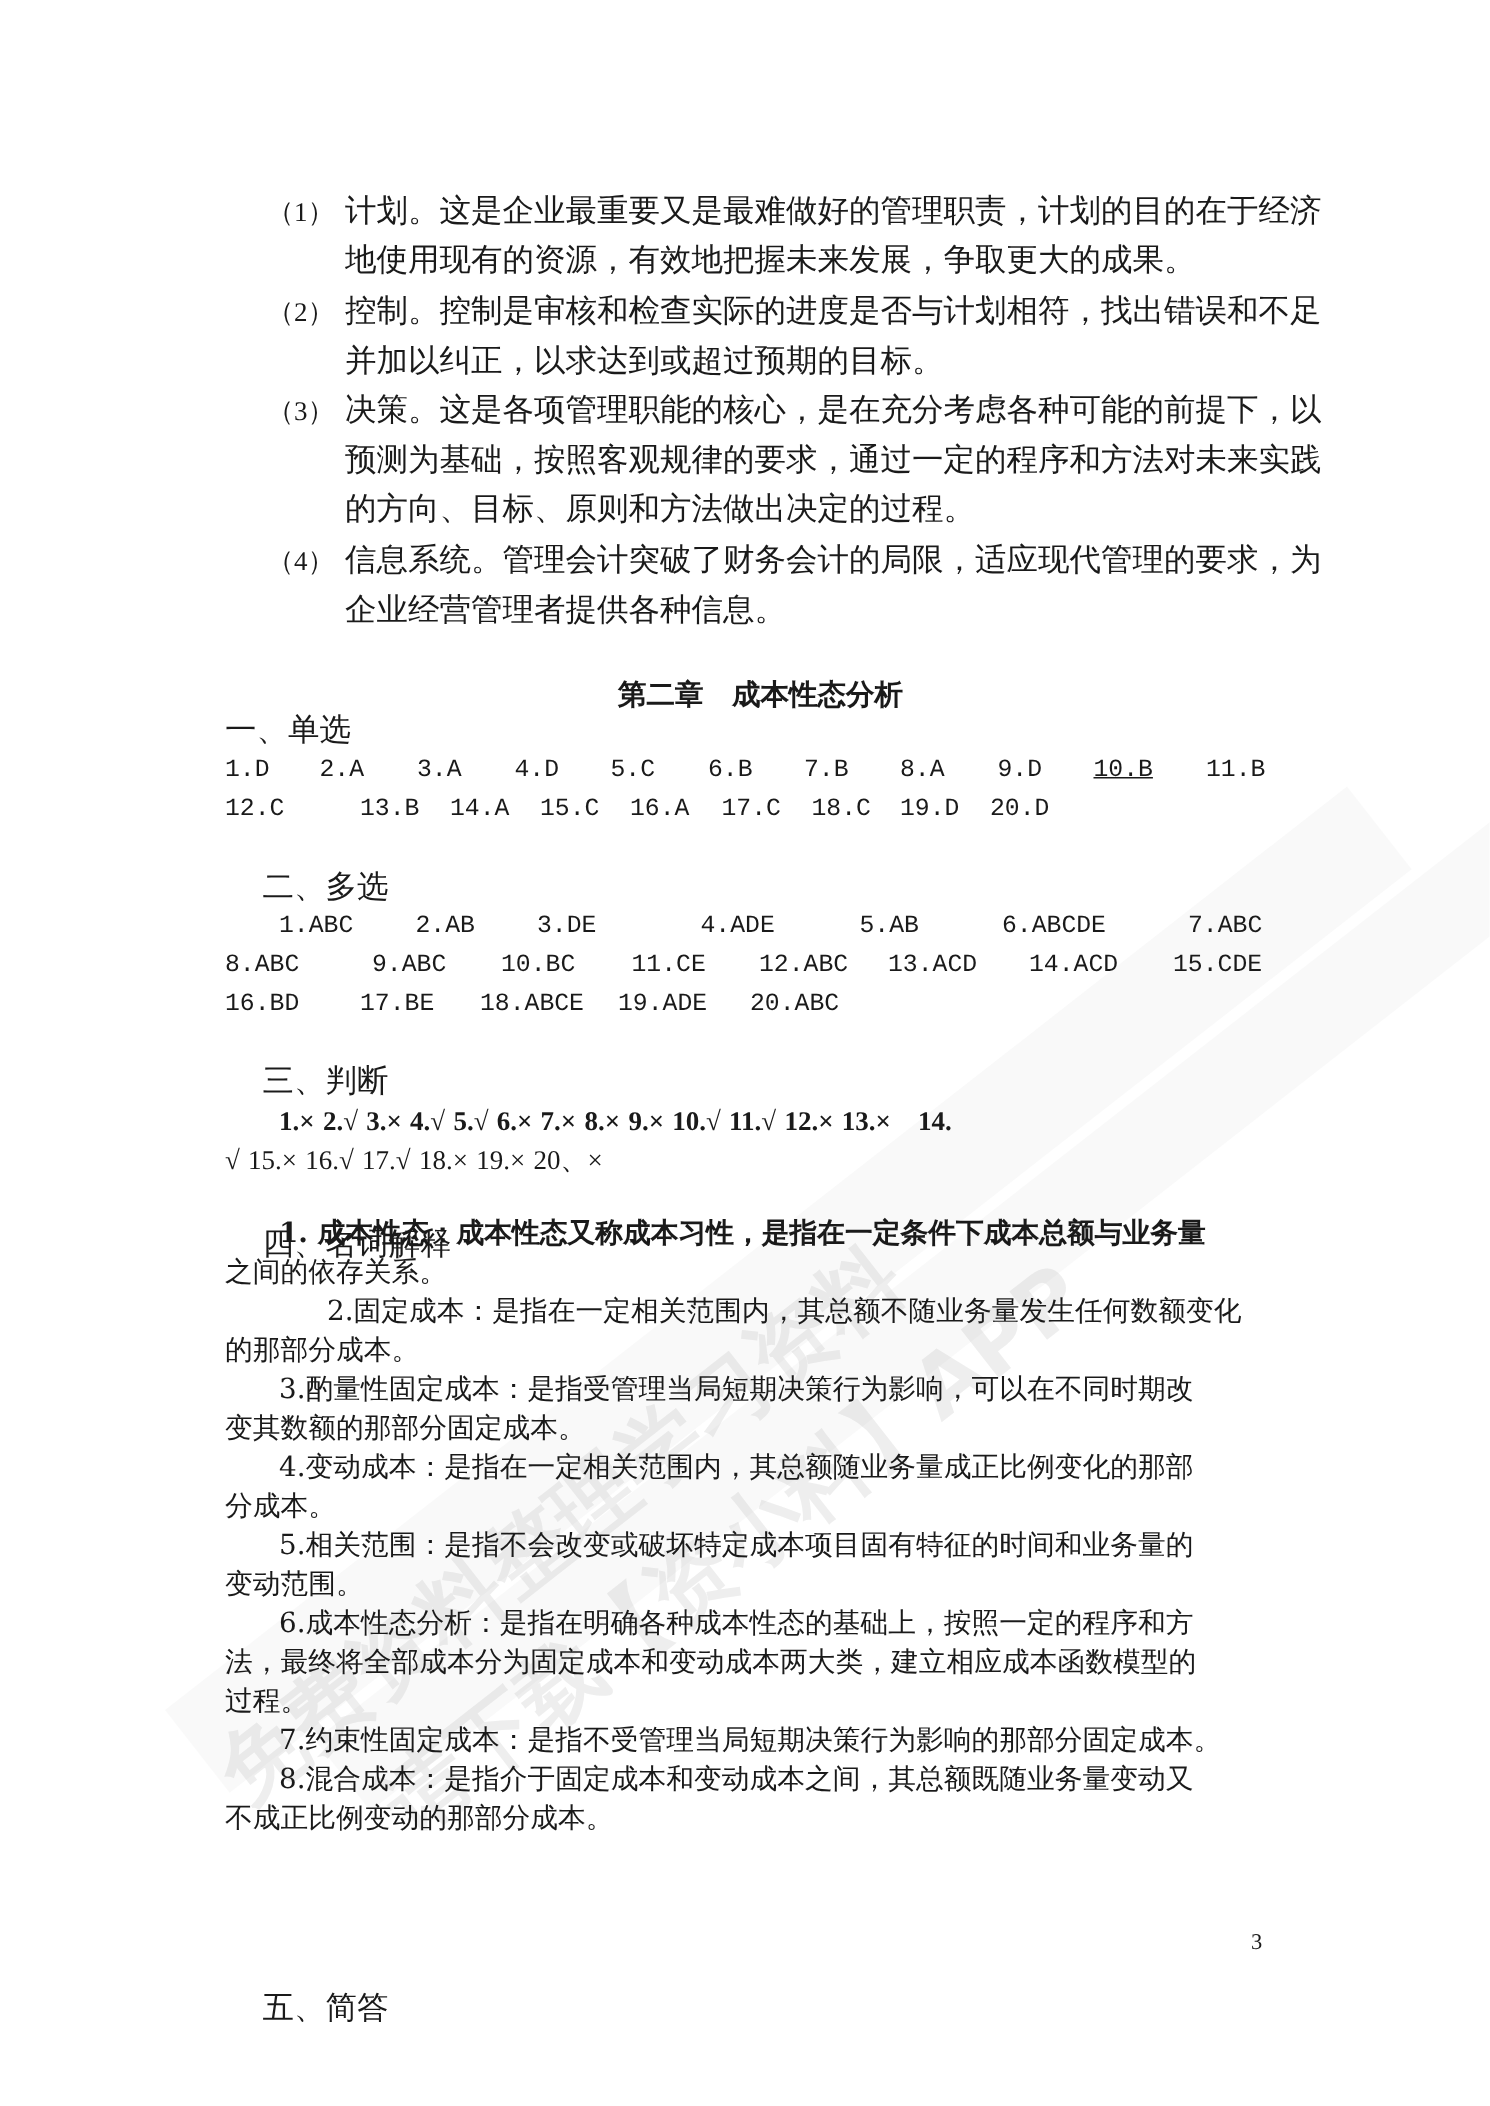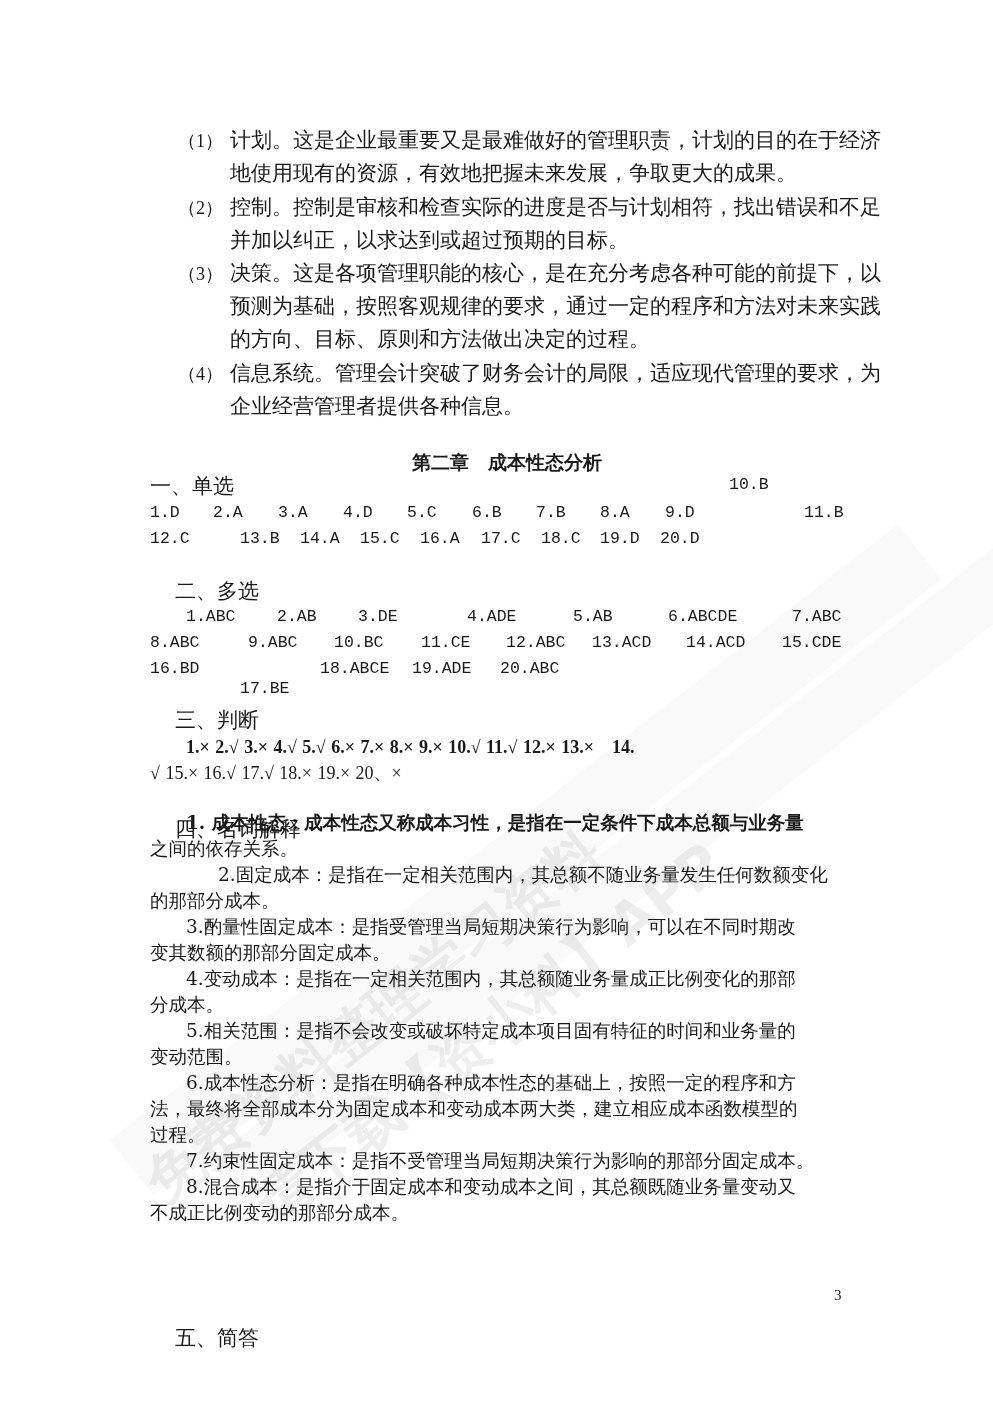--- a/index.html
+++ b/index.html
@@ -67,21 +67,21 @@
     <div>
       <span class="ans" style="left:150px; top:503px;">1.D</span>
       <span class="ans" style="left:213px; top:503px;">2.A</span>
       <span class="ans" style="left:278px; top:503px;">3.A</span>
       <span class="ans" style="left:343px; top:503px;">4.D</span>
       <span class="ans" style="left:407px; top:503px;">5.C</span>
       <span class="ans" style="left:472px; top:503px;">6.B</span>
       <span class="ans" style="left:536px; top:503px;">7.B</span>
       <span class="ans" style="left:600px; top:503px;">8.A</span>
       <span class="ans" style="left:665px; top:503px;">9.D</span>
-      <span class="ans" style="left:729px; top:475px;">10.B</span>
+      <span class="ans" style="left:729px; top:503px;text-decoration:underline;">10.B</span>
       <span class="ans" style="left:804px; top:503px;">11.B</span>
 
       <span class="ans" style="left:150px; top:529px;">12.C</span>
       <span class="ans" style="left:240px; top:529px;">13.B</span>
       <span class="ans" style="left:300px; top:529px;">14.A</span>
       <span class="ans" style="left:360px; top:529px;">15.C</span>
       <span class="ans" style="left:420px; top:529px;">16.A</span>
       <span class="ans" style="left:481px; top:529px;">17.C</span>
       <span class="ans" style="left:541px; top:529px;">18.C</span>
       <span class="ans" style="left:600px; top:529px;">19.D</span>
@@ -101,21 +101,21 @@
       <span class="ans" style="left:150px; top:633px;">8.ABC</span>
       <span class="ans" style="left:248px; top:633px;">9.ABC</span>
       <span class="ans" style="left:334px; top:633px;">10.BC</span>
       <span class="ans" style="left:421px; top:633px;">11.CE</span>
       <span class="ans" style="left:506px; top:633px;">12.ABC</span>
       <span class="ans" style="left:592px; top:633px;">13.ACD</span>
       <span class="ans" style="left:686px; top:633px;">14.ACD</span>
       <span class="ans" style="left:782px; top:633px;">15.CDE</span>
 
       <span class="ans" style="left:150px; top:659px;">16.BD</span>
-      <span class="ans" style="left:240px; top:659px;margin-top:20px;">17.BE</span>
+      <span class="ans" style="left:240px; top:659px;">17.BE</span>
       <span class="ans" style="left:320px; top:659px;">18.ABCE</span>
       <span class="ans" style="left:412px; top:659px;">19.ADE</span>
       <span class="ans" style="left:500px; top:659px;">20.ABC</span>
     </div>
 
     <div class="line" style="left:175px; top:709px;">三、判断</div>
     <div class="judge" style="left:186px; top:735px; word-spacing:1px;font-weight:bold;">1.× 2.√ 3.× 4.√ 5.√ 6.× 7.× 8.× 9.× 10.√ 11.√ 12.× 13.×　14.</div>
     <div class="judge" style="left:150px; top:761px; word-spacing:1px;">√ 15.× 16.√ 17.√ 18.× 19.× 20、×</div>
 
     <div class="line" style="left:175px; top:818px;">四、名词解释</div>

